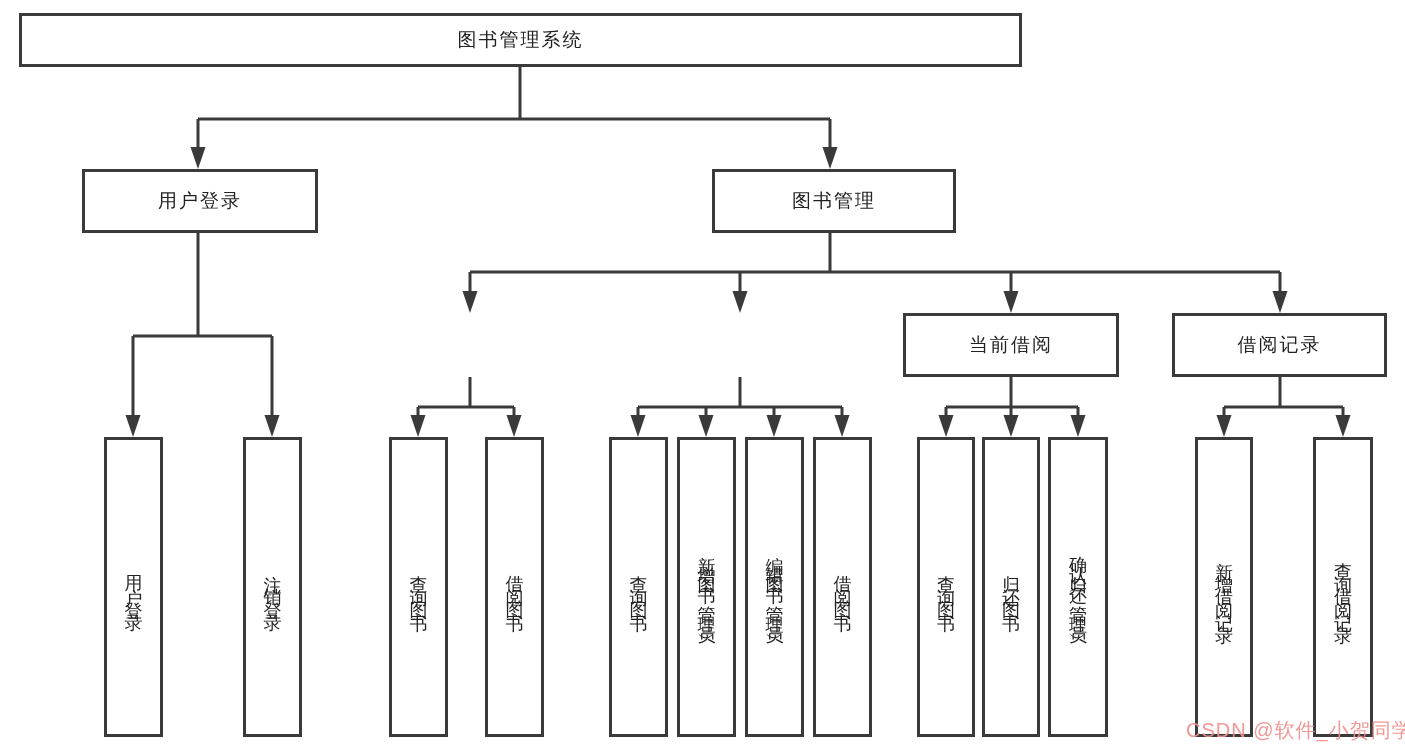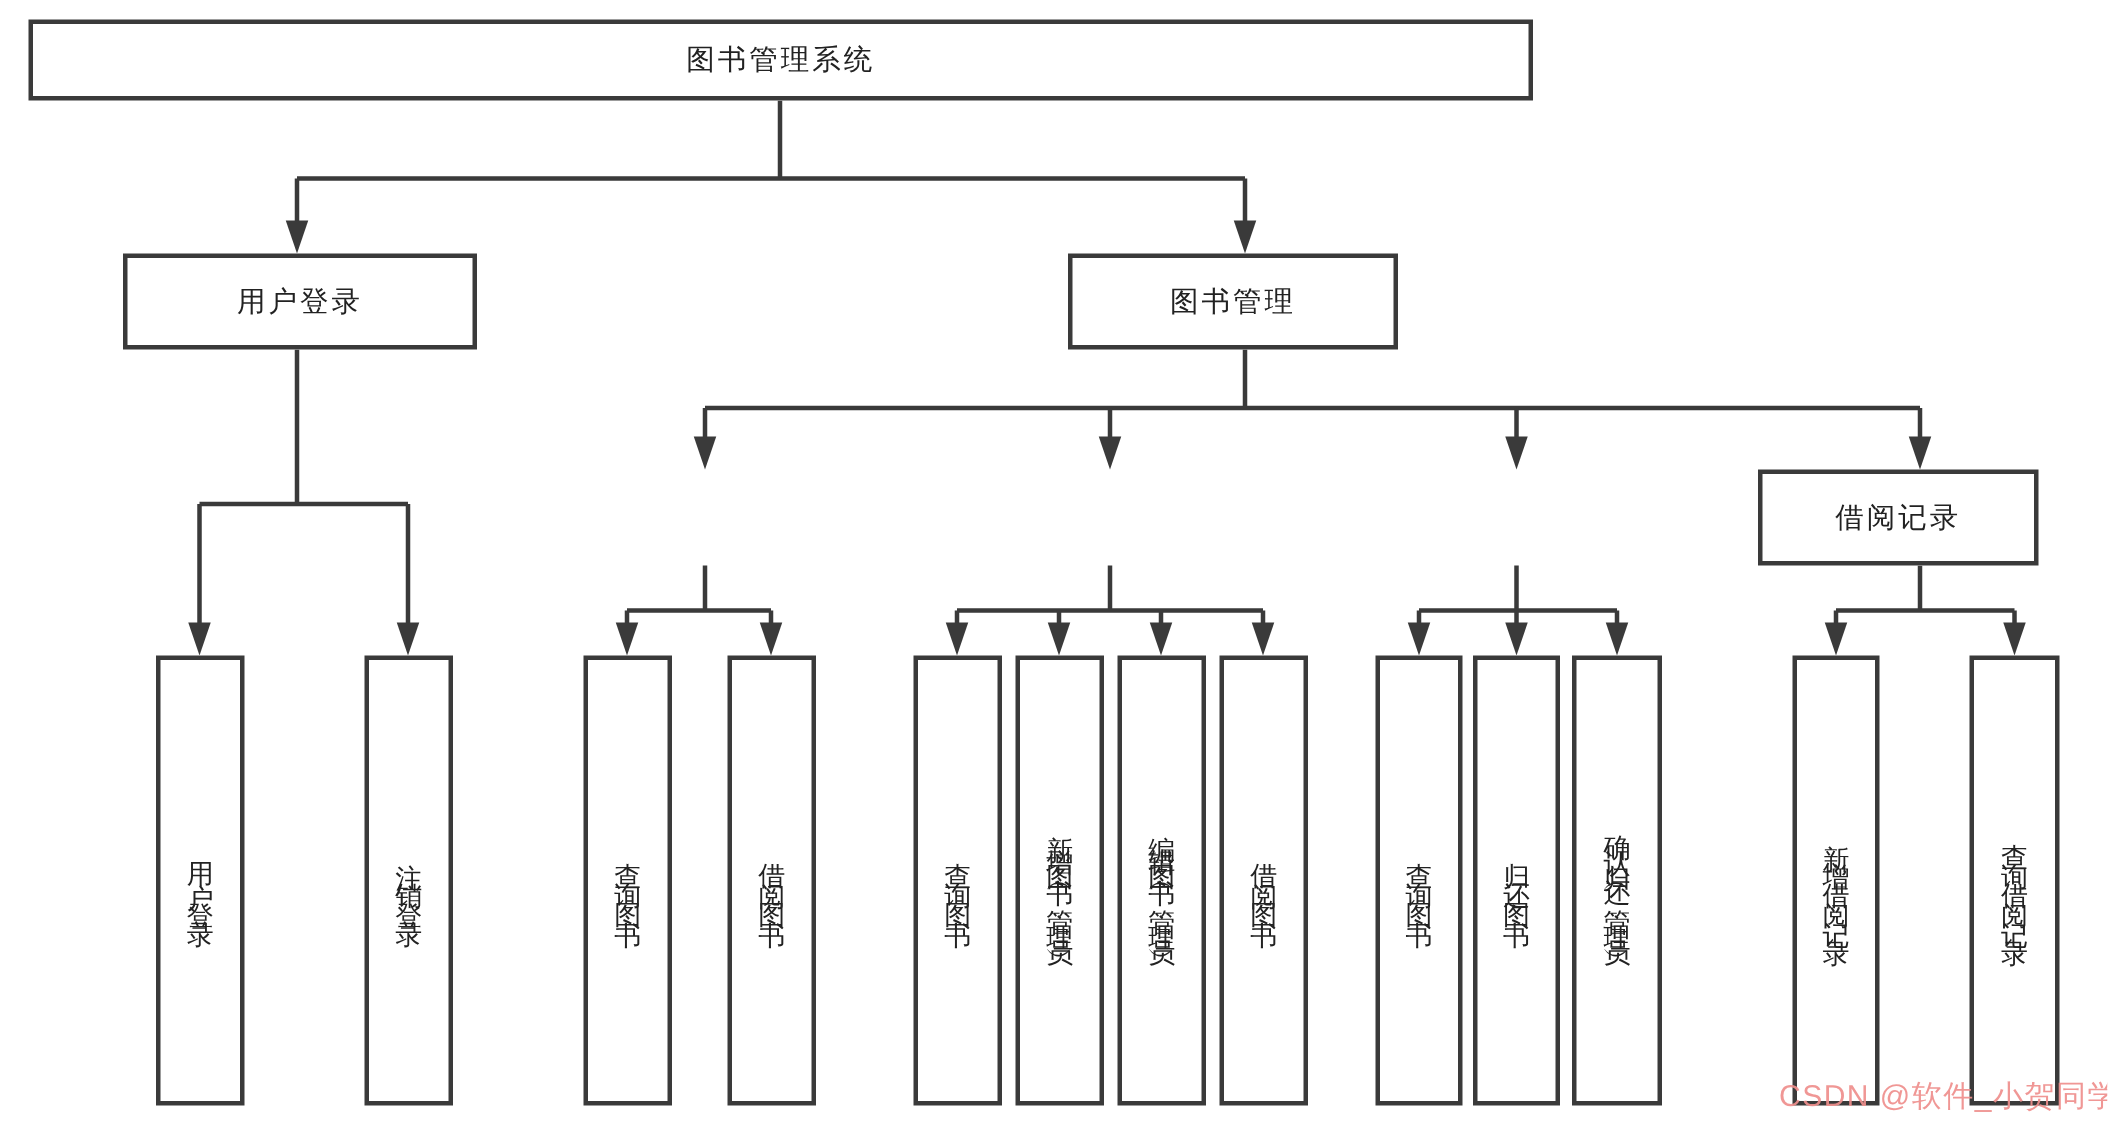--- a/index.html
+++ b/index.html
@@ -98,25 +98,28 @@
     <polygon class="head" points="1335.5,415 1350.5,415 1343,437"></polygon>
   </svg>
 
   <div class="node h" style="left:19px;top:13px;width:1003px;height:54px">
     <span>图书管理系统</span>
   </div>
 
   <div class="node h" style="left:82px;top:169px;width:236px;height:64px">
     <span>用户登录</span>
   </div>
-  <div class="node h" style="left:712px;top:169px;width:220px;height:64px">
+  <div class="node h" style="left:712px;top:169px;width:244px;height:64px">
     <span>图书管理</span>
   </div>
 
-  <div class="node h" style="left:1172px;top:313px;width:187px;height:64px">
+  <div class="node h" style="left:903px;top:313px;width:216px;height:64px">
+    <span>当前借阅</span>
+  </div>
+  <div class="node h" style="left:1172px;top:313px;width:215px;height:64px">
     <span>借阅记录</span>
   </div>
 
   <div class="node v" style="left:104px;top:437px;width:59px;height:300px">
     <span>用户登录</span>
   </div>
   <div class="node v" style="left:243px;top:437px;width:59px;height:300px">
     <span>注销登录</span>
   </div>
 

